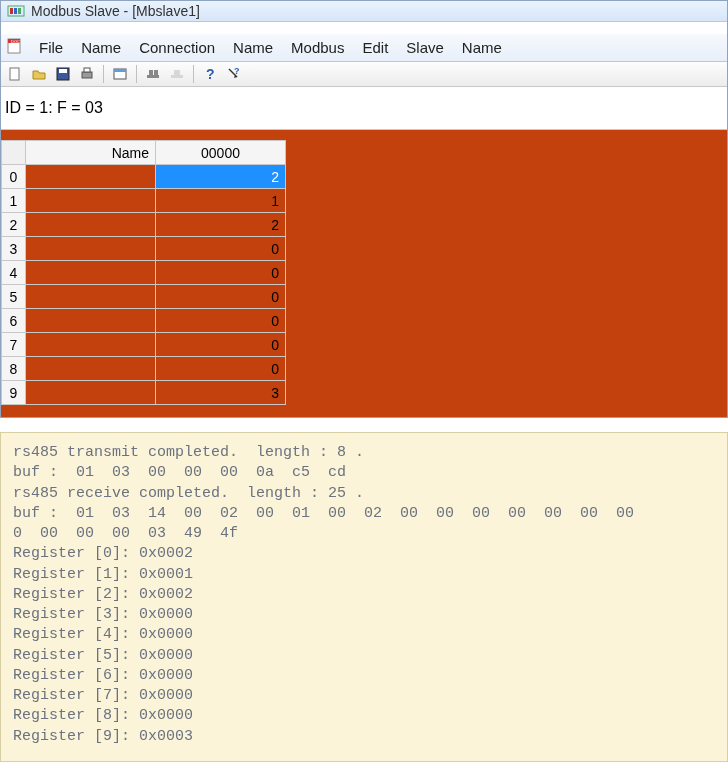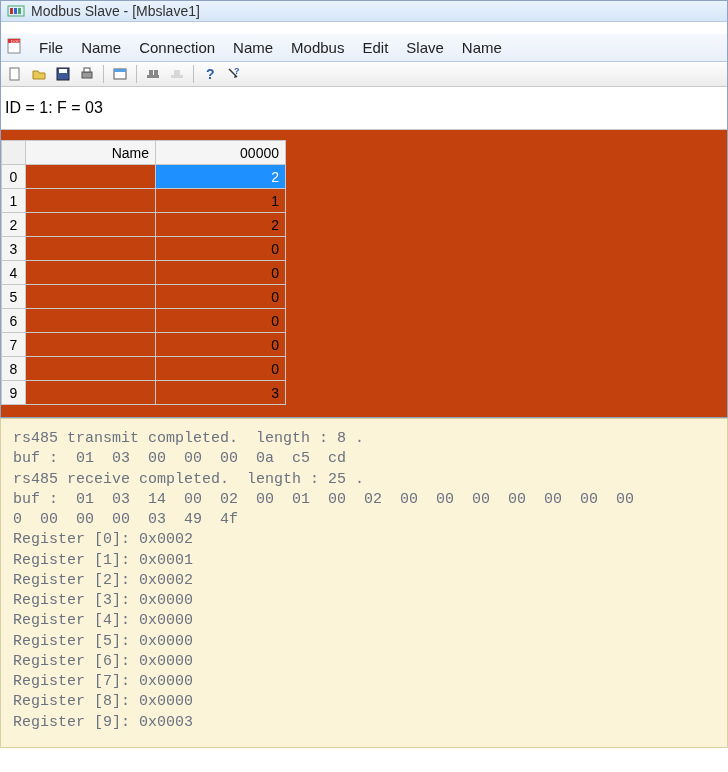--- a/index.html
+++ b/index.html
@@ -74,29 +74,30 @@
     font-weight: normal;
     text-align: right;
   }
   table.grid th.corner { background:#f0f0f0; width:24px; }
   table.grid td.rowhdr {
     background:#f5f5f5;
     text-align:center;
     width:24px;
   }
   table.grid th.colname { width:130px; text-align:right; }
-  table.grid th.colval  { width:130px; text-align:right;margin-top:32px; }
+  table.grid th.colval  { width:130px; text-align:center;margin-top:32px; }
   table.grid td.name { width:130px; }
   table.grid td.val  { width:130px; text-align:right; }
   table.grid td.selected {
     background:#1e90ff;
     color:#fff;
   }
   
   .console {
+    margin-top: 14px;
     background: #fbf4d9;
     border: 1px solid #d9cfa4;
     padding: 10px 12px 14px 12px;
     font-family: Consolas, "Courier New", monospace;
     font-size: 15px;
     line-height: 1.35;
     color: #6b7280;
     white-space: pre;
     overflow-x: auto;
   }

